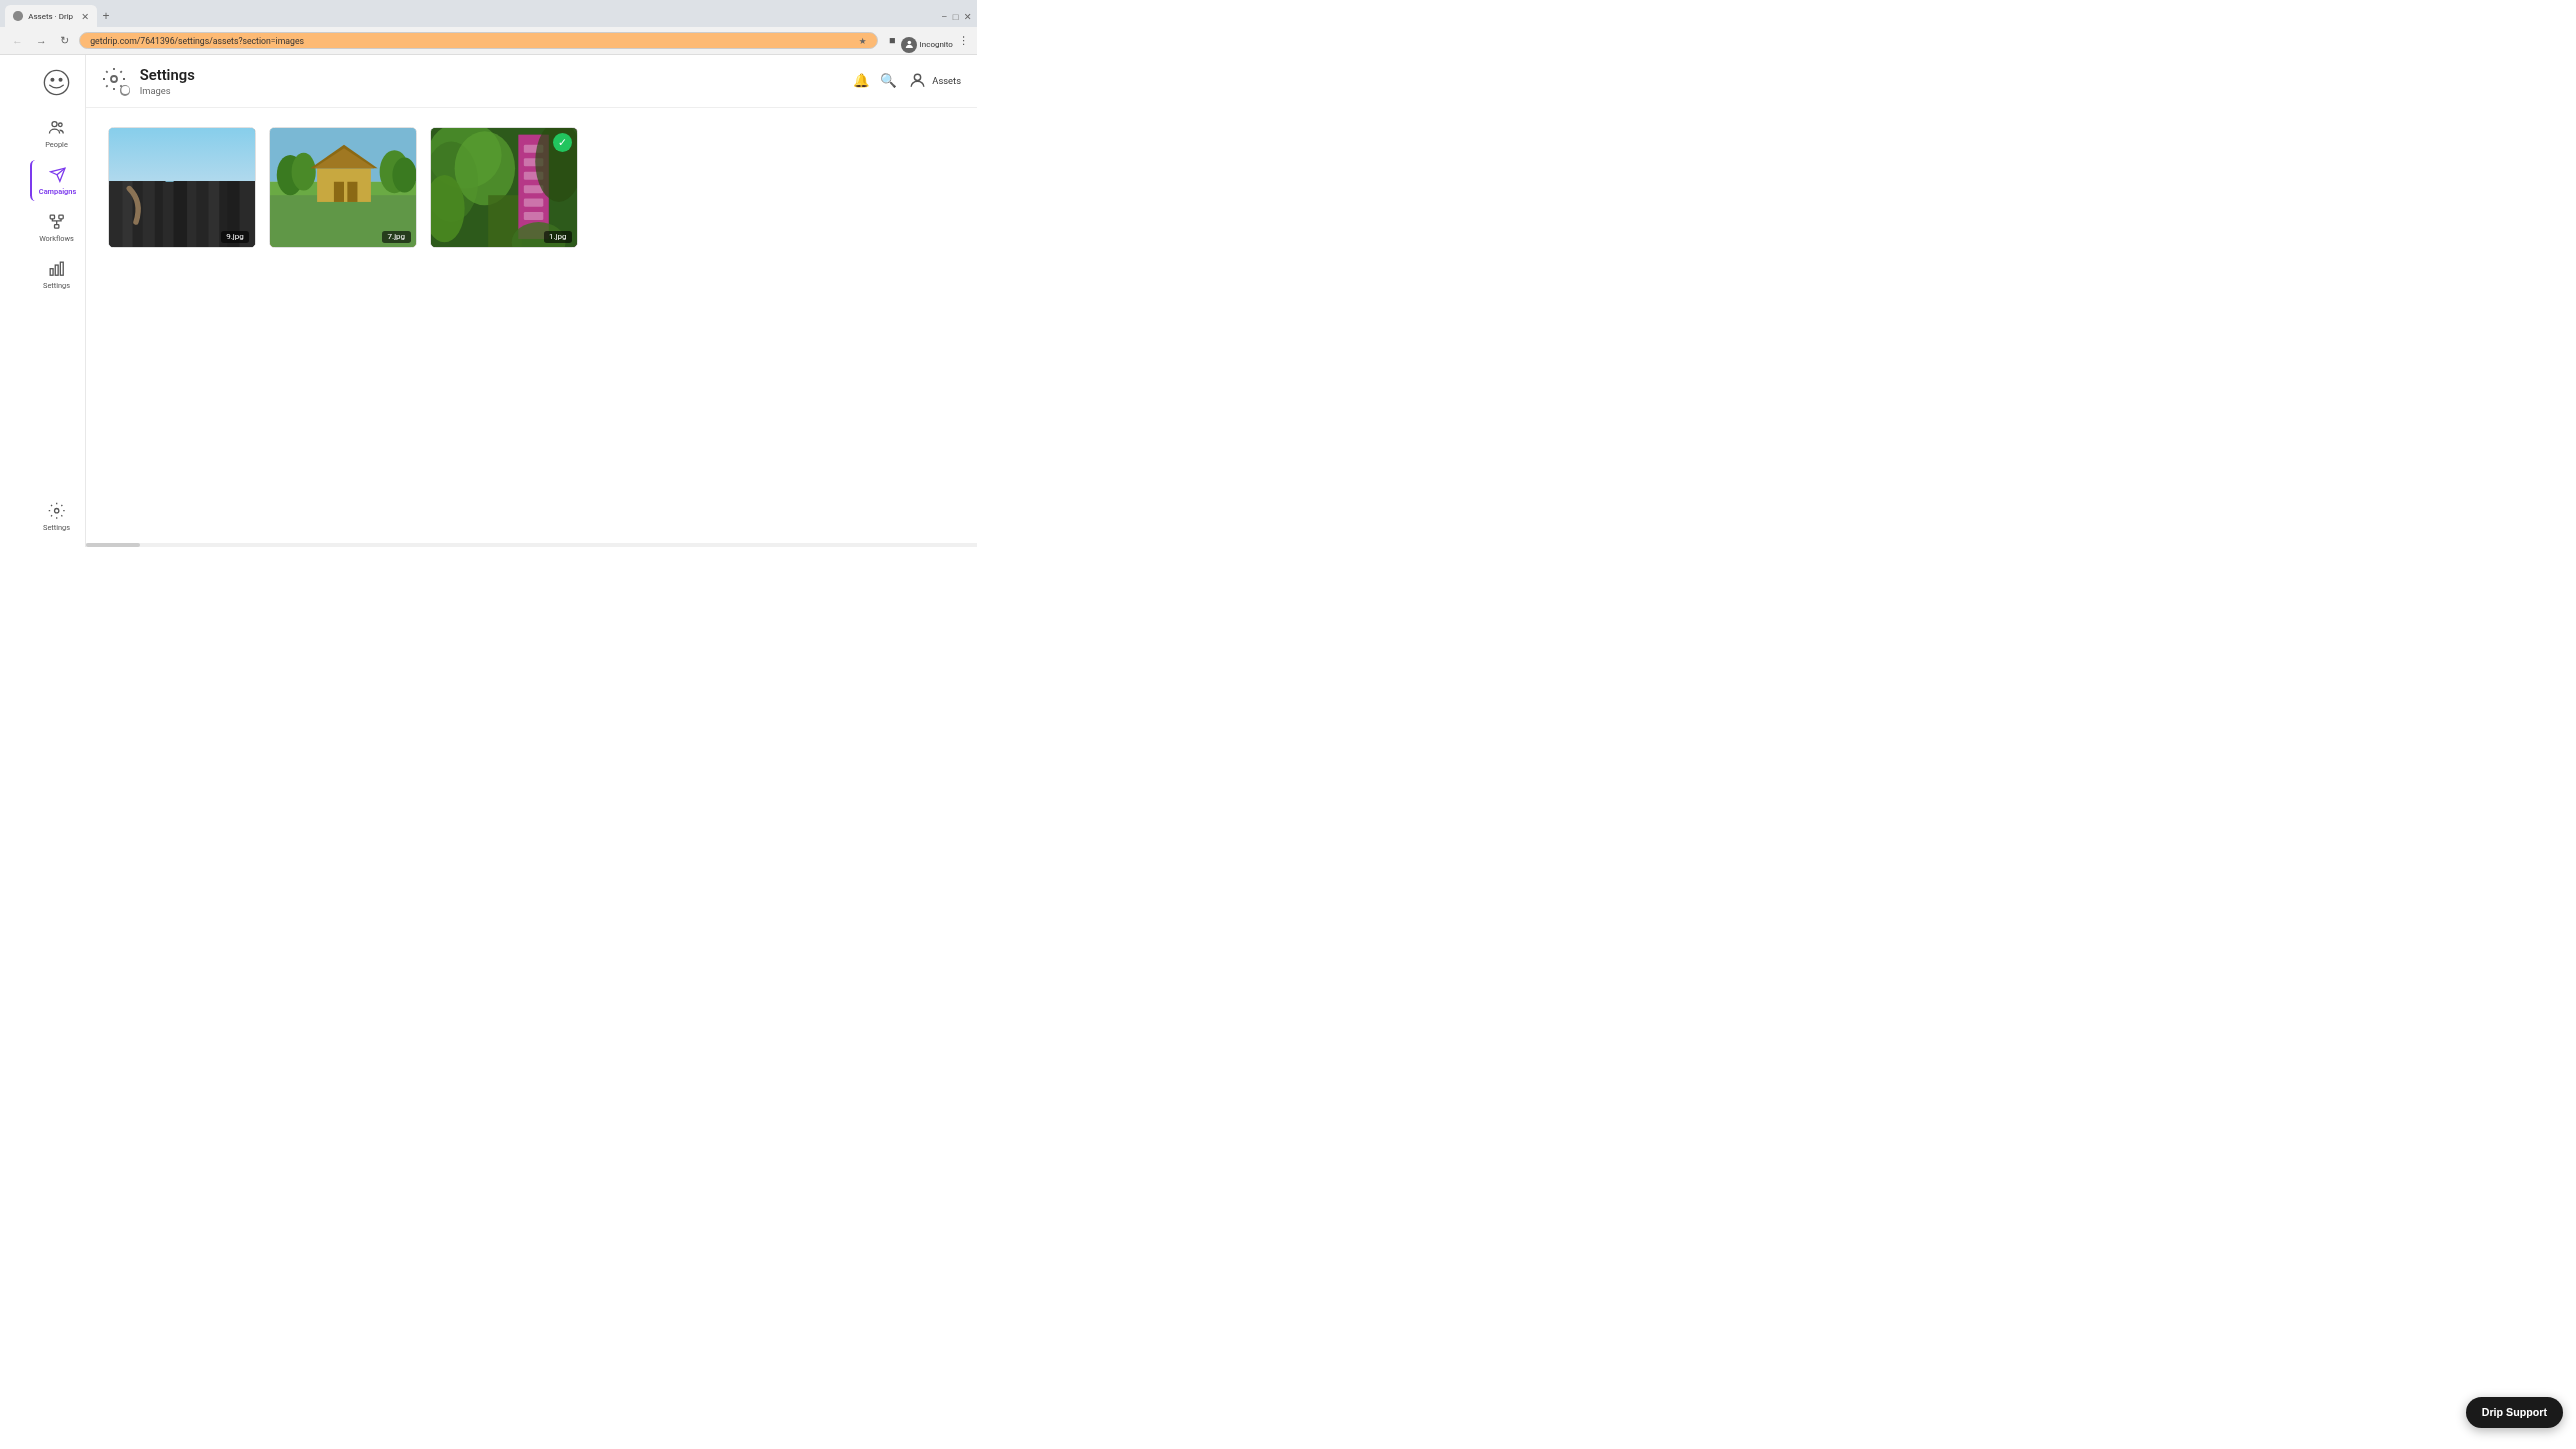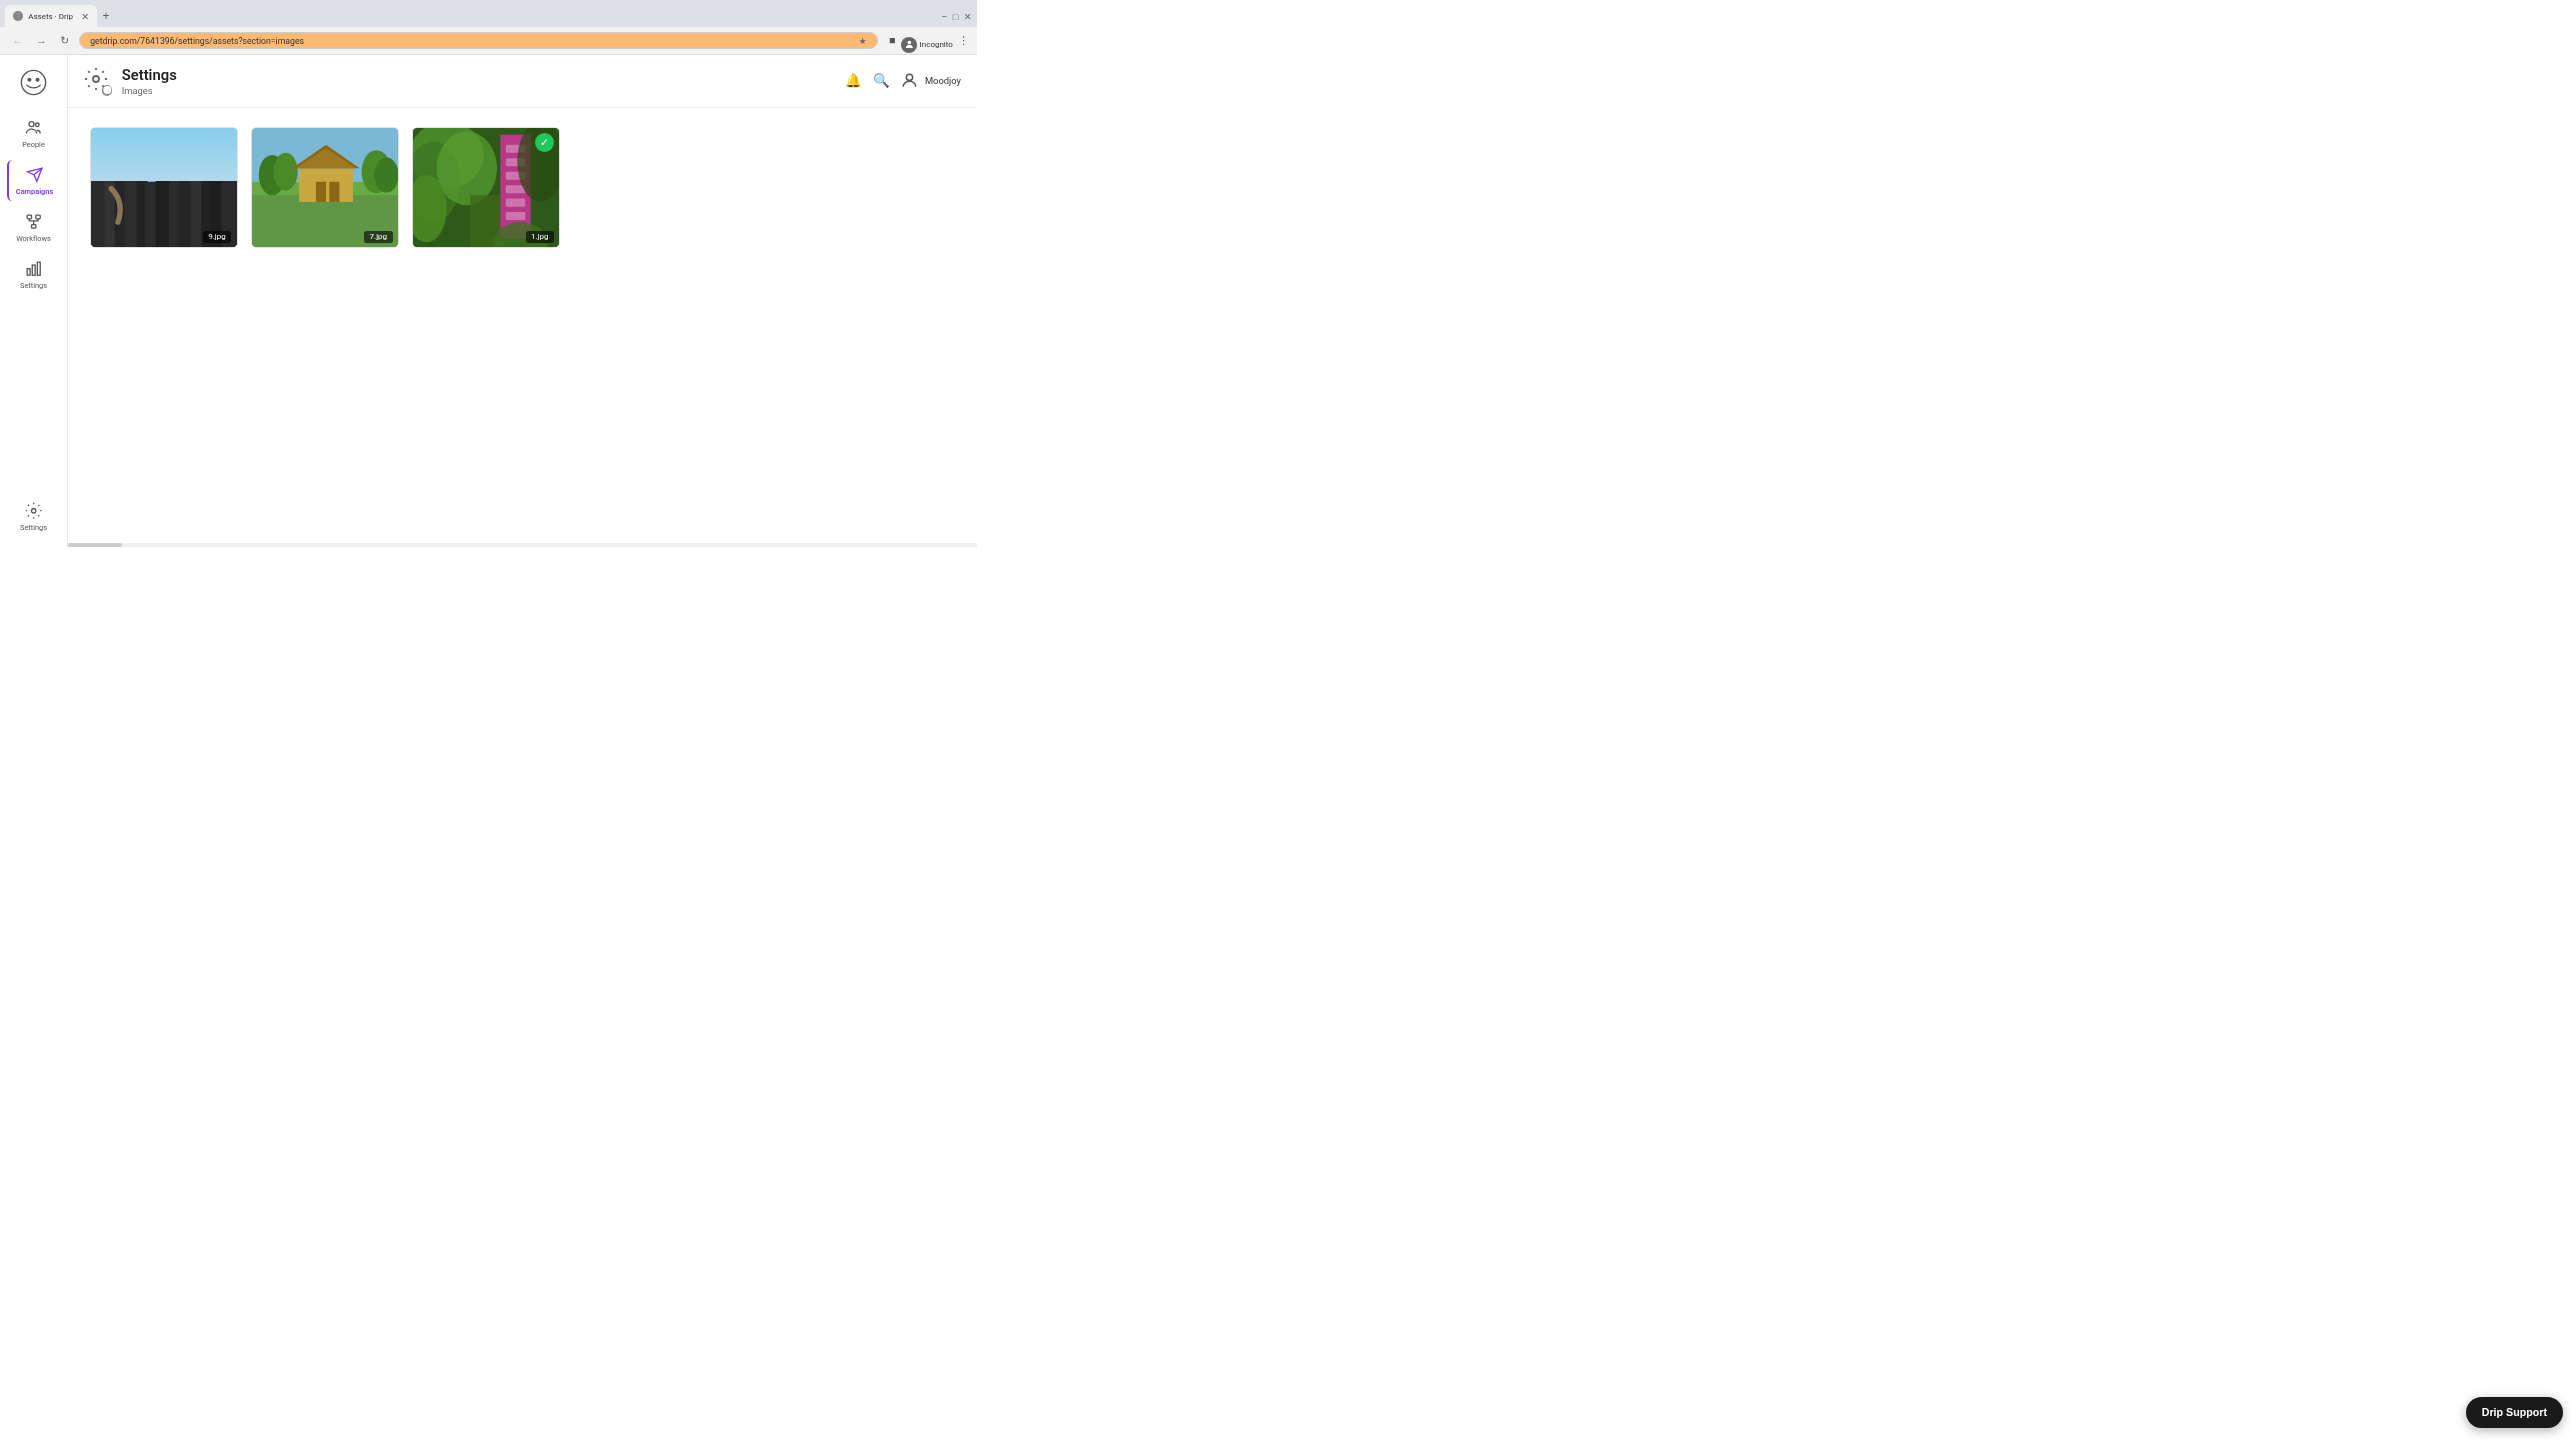--- a/index.html
+++ b/index.html
@@ -129,28 +129,29 @@
 
     
     .app-container {
       display: flex;
       height: calc(547px - 54px);
       width: 100%;
     }
 
     
     .sidebar {
-      width: 68px;
+      width: 58px;
       background: #fff;
       border-right: 0.7px solid #e8e8e8;
       display: flex;
       flex-direction: column;
       align-items: center;
       padding: 10.7px 0;
       gap: 5.4px;
+      margin-left: 28px;
     }
     .sidebar-logo {
       width: 34px;
       height: 34px;
       display: flex;
       align-items: center;
       justify-content: center;
       margin-bottom: 8px;
     }
     .sidebar-logo svg { width: 27px; height: 27px; }
@@ -592,21 +593,21 @@
         <div class="page-subtitle">Images</div>
       </div>
       <div class="header-actions">
         <span class="header-icon-btn">🔔</span>
         <span class="header-icon-btn">🔍</span>
         <div class="user-info">
           <svg class="user-avatar" viewBox="0 0 24 24" fill="none" stroke="#555" stroke-width="1.8" xmlns="http://www.w3.org/2000/svg">
             <circle cx="12" cy="8" r="4"></circle>
             <path d="M4 20c0-4 3.6-7 8-7s8 3 8 7"></path>
           </svg>
-          <span class="user-name">Moodjoy</span>
+          <span class="user-name">Assets</span>
         </div>
       </div>
     </div>
 
     <div class="content-area">
 
 
       <div class="image-grid">
 
         <div class="image-card">

